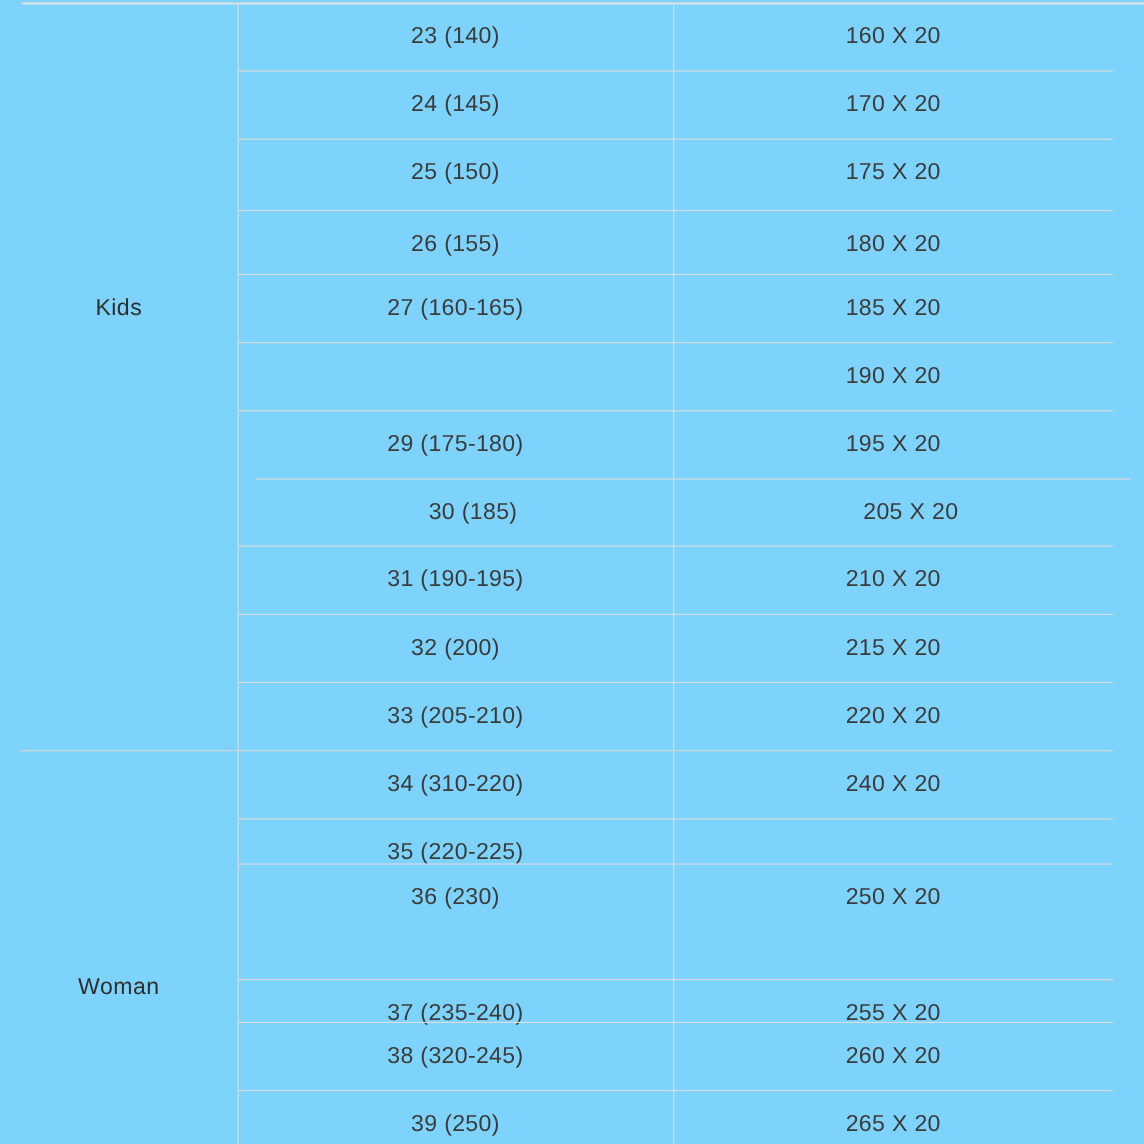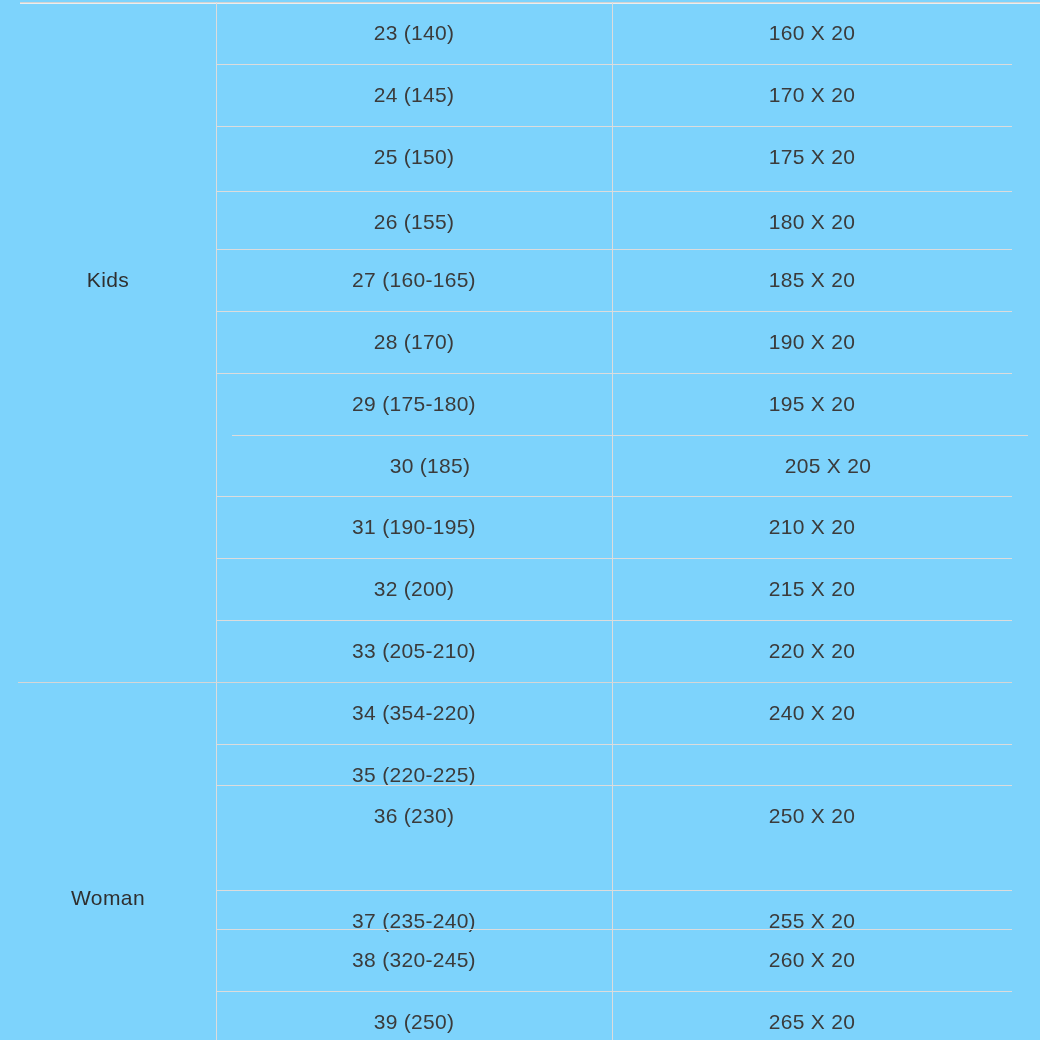--- a/index.html
+++ b/index.html
@@ -149,21 +149,20 @@
         <div class="cell size">26 (155)</div>
         <div class="cell dims">180 X 20</div>
       </div>
       <div class="row" style="top: 249.2px;">
         <div class="h-rule"></div>
         <div class="cell size">27 (160-165)</div>
         <div class="cell dims">185 X 20</div>
       </div>
       <div class="row" style="top: 311px;">
         <div class="h-rule"></div>
-        <div class="cell size">28 (170)</div>
         <div class="cell dims">190 X 20</div>
       </div>
       <div class="row" style="top: 372.8px;">
         <div class="h-rule"></div>
         <div class="cell size">29 (175-180)</div>
         <div class="cell dims">195 X 20</div>
       </div>
       <div class="row" style="top: 434.6px; margin-left: 16px;">
         <div class="h-rule"></div>
         <div class="cell size">30 (185)</div>
@@ -179,21 +178,21 @@
         <div class="cell size">32 (200)</div>
         <div class="cell dims">215 X 20</div>
       </div>
       <div class="row" style="top: 620px;">
         <div class="h-rule"></div>
         <div class="cell size">33 (205-210)</div>
         <div class="cell dims">220 X 20</div>
       </div>
       <div class="row group-start" style="top: 681.8px;">
         <div class="h-rule"></div>
-        <div class="cell size">34 (354-220)</div>
+        <div class="cell size">34 (310-220)</div>
         <div class="cell dims">240 X 20</div>
       </div>
       <div class="row" style="top: 743.6px;">
         <div class="h-rule"></div>
         <div class="cell size">35 (220-225)</div>
       </div>
       <div class="row" style="top: 785px;">
         <div class="h-rule"></div>
         <div class="cell size">36 (230)</div>
         <div class="cell dims">250 X 20</div>

